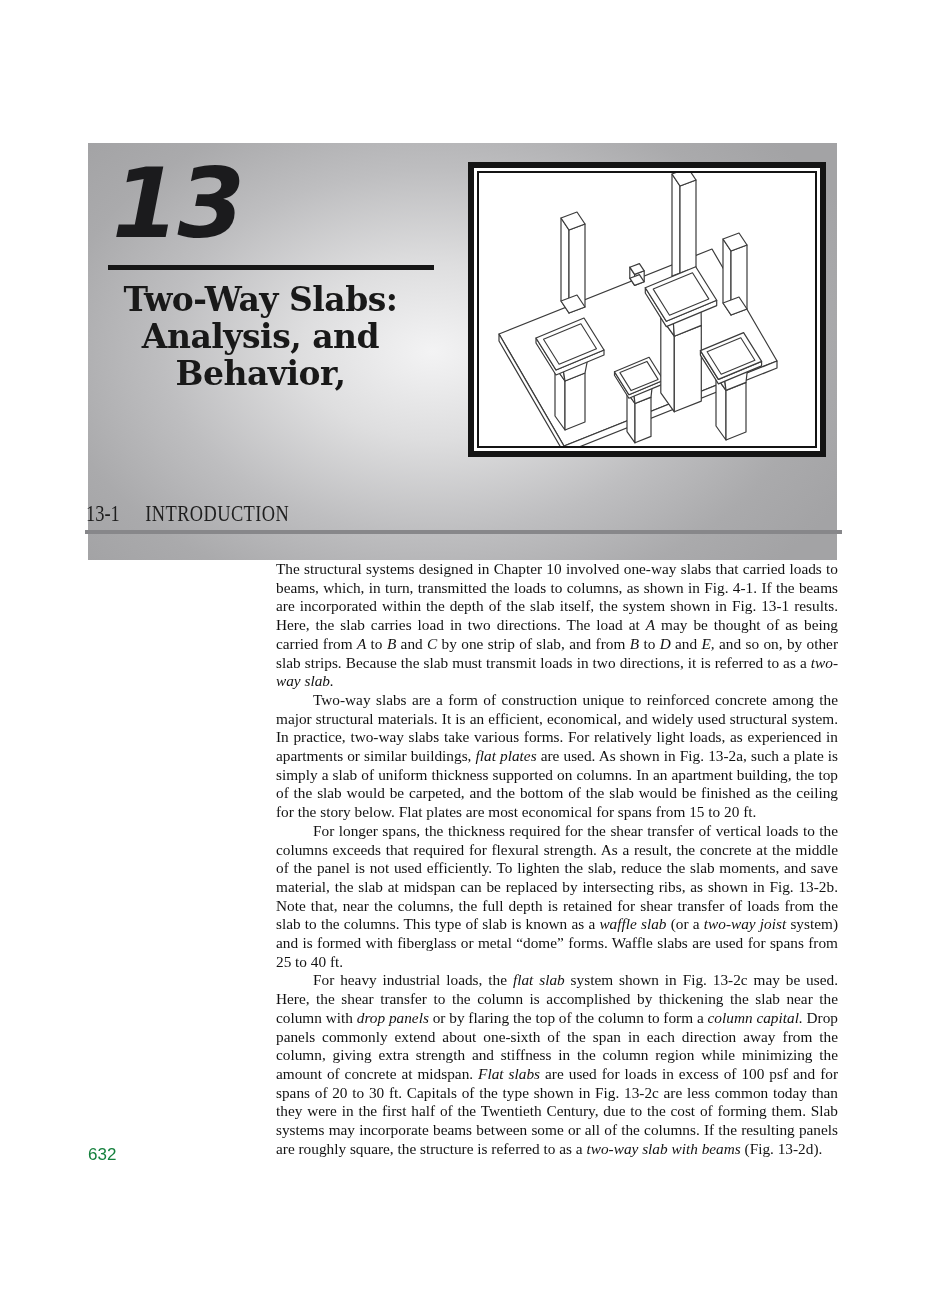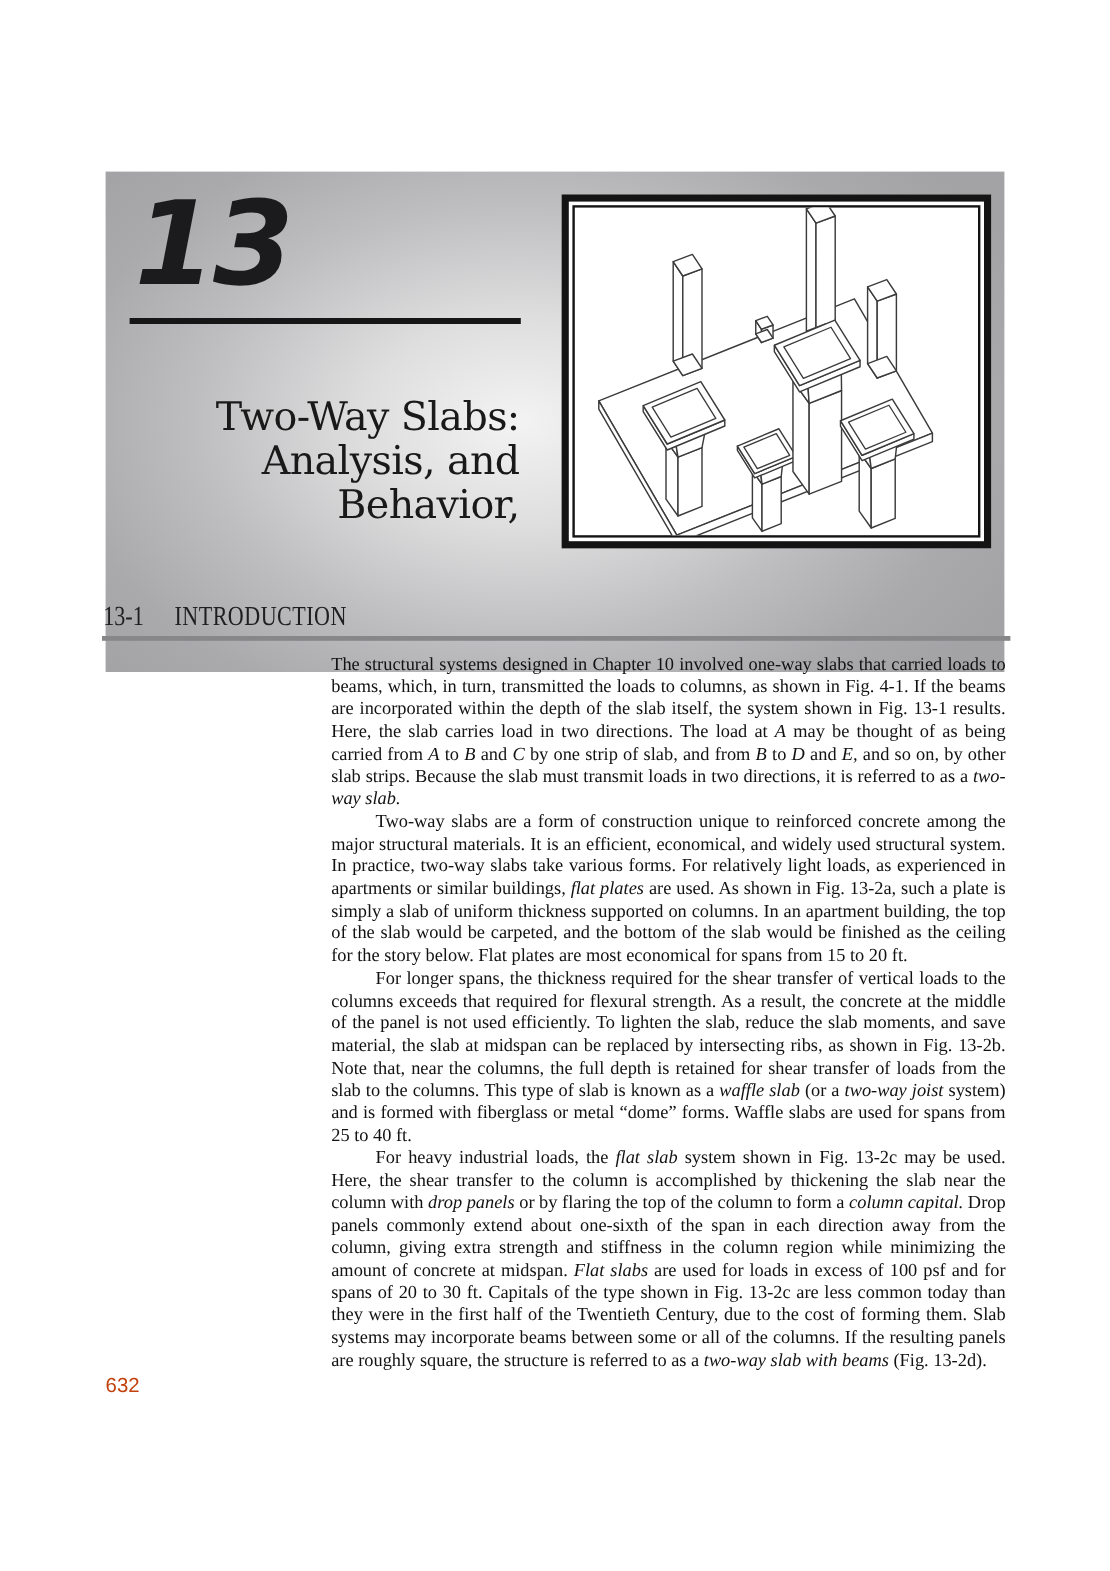--- a/index.html
+++ b/index.html
@@ -23,25 +23,24 @@
     font-weight:bold;font-style:italic;
     font-size:97px;line-height:1.25;
     color:#1b1b1d;letter-spacing:-2px;
   }
   .chapter-rule{
     position:absolute;left:20px;top:122px;width:326px;height:5px;
     background:#161616;
   }
   .chapter-title{
     position:absolute;left:0;top:138px;width:345px;
-    text-align:right;
-    font-family:"DejaVu Serif",serif;font-weight:normal;
+    text-align:center;
+    font-family:"DejaVu Serif",serif;font-weight:bold;
     font-size:33px;line-height:37px;color:#191919;
     letter-spacing:-0.5px;
-    margin-top:47px;
   }
 
   
   .figure-frame{
     position:absolute;left:380px;top:19px;width:358px;height:295px;
     box-sizing:border-box;border:6px solid #141414;background:#ffffff;
     padding:3px;
   }
   .figure-inner{
     box-sizing:border-box;width:100%;height:100%;
@@ -59,33 +58,33 @@
   }
   .section-heading .sec-num{margin-right:32px;}
   .section-heading .sec-title{letter-spacing:0.5px;}
   .section-rule{
     position:absolute;left:85px;top:530px;width:757px;height:4px;
     background:#87878a;
   }
 
   
   .body-text{
-    position:absolute;left:276px;top:545px;width:562px;
+    position:absolute;left:276px;top:560px;width:562px;
     font-size:15.3px;line-height:18.7px;color:#121212;
     text-align:justify;
   }
   .body-text p{margin:0;}
   .body-text p.indent{text-indent:37px;}
   .body-text em{font-style:italic;}
 
   
   .page-number{
     position:absolute;left:88px;top:1145px;
     font-family:"Liberation Sans",sans-serif;
-    font-size:17px;color:#c2410c;
+    font-size:17px;color:#15803d;
   }
 </style>
 </head>
 <body>
 
 <div class="page">
 
   <div class="banner">
     <div class="chapter-number">13</div>
     <div class="chapter-rule"></div>

